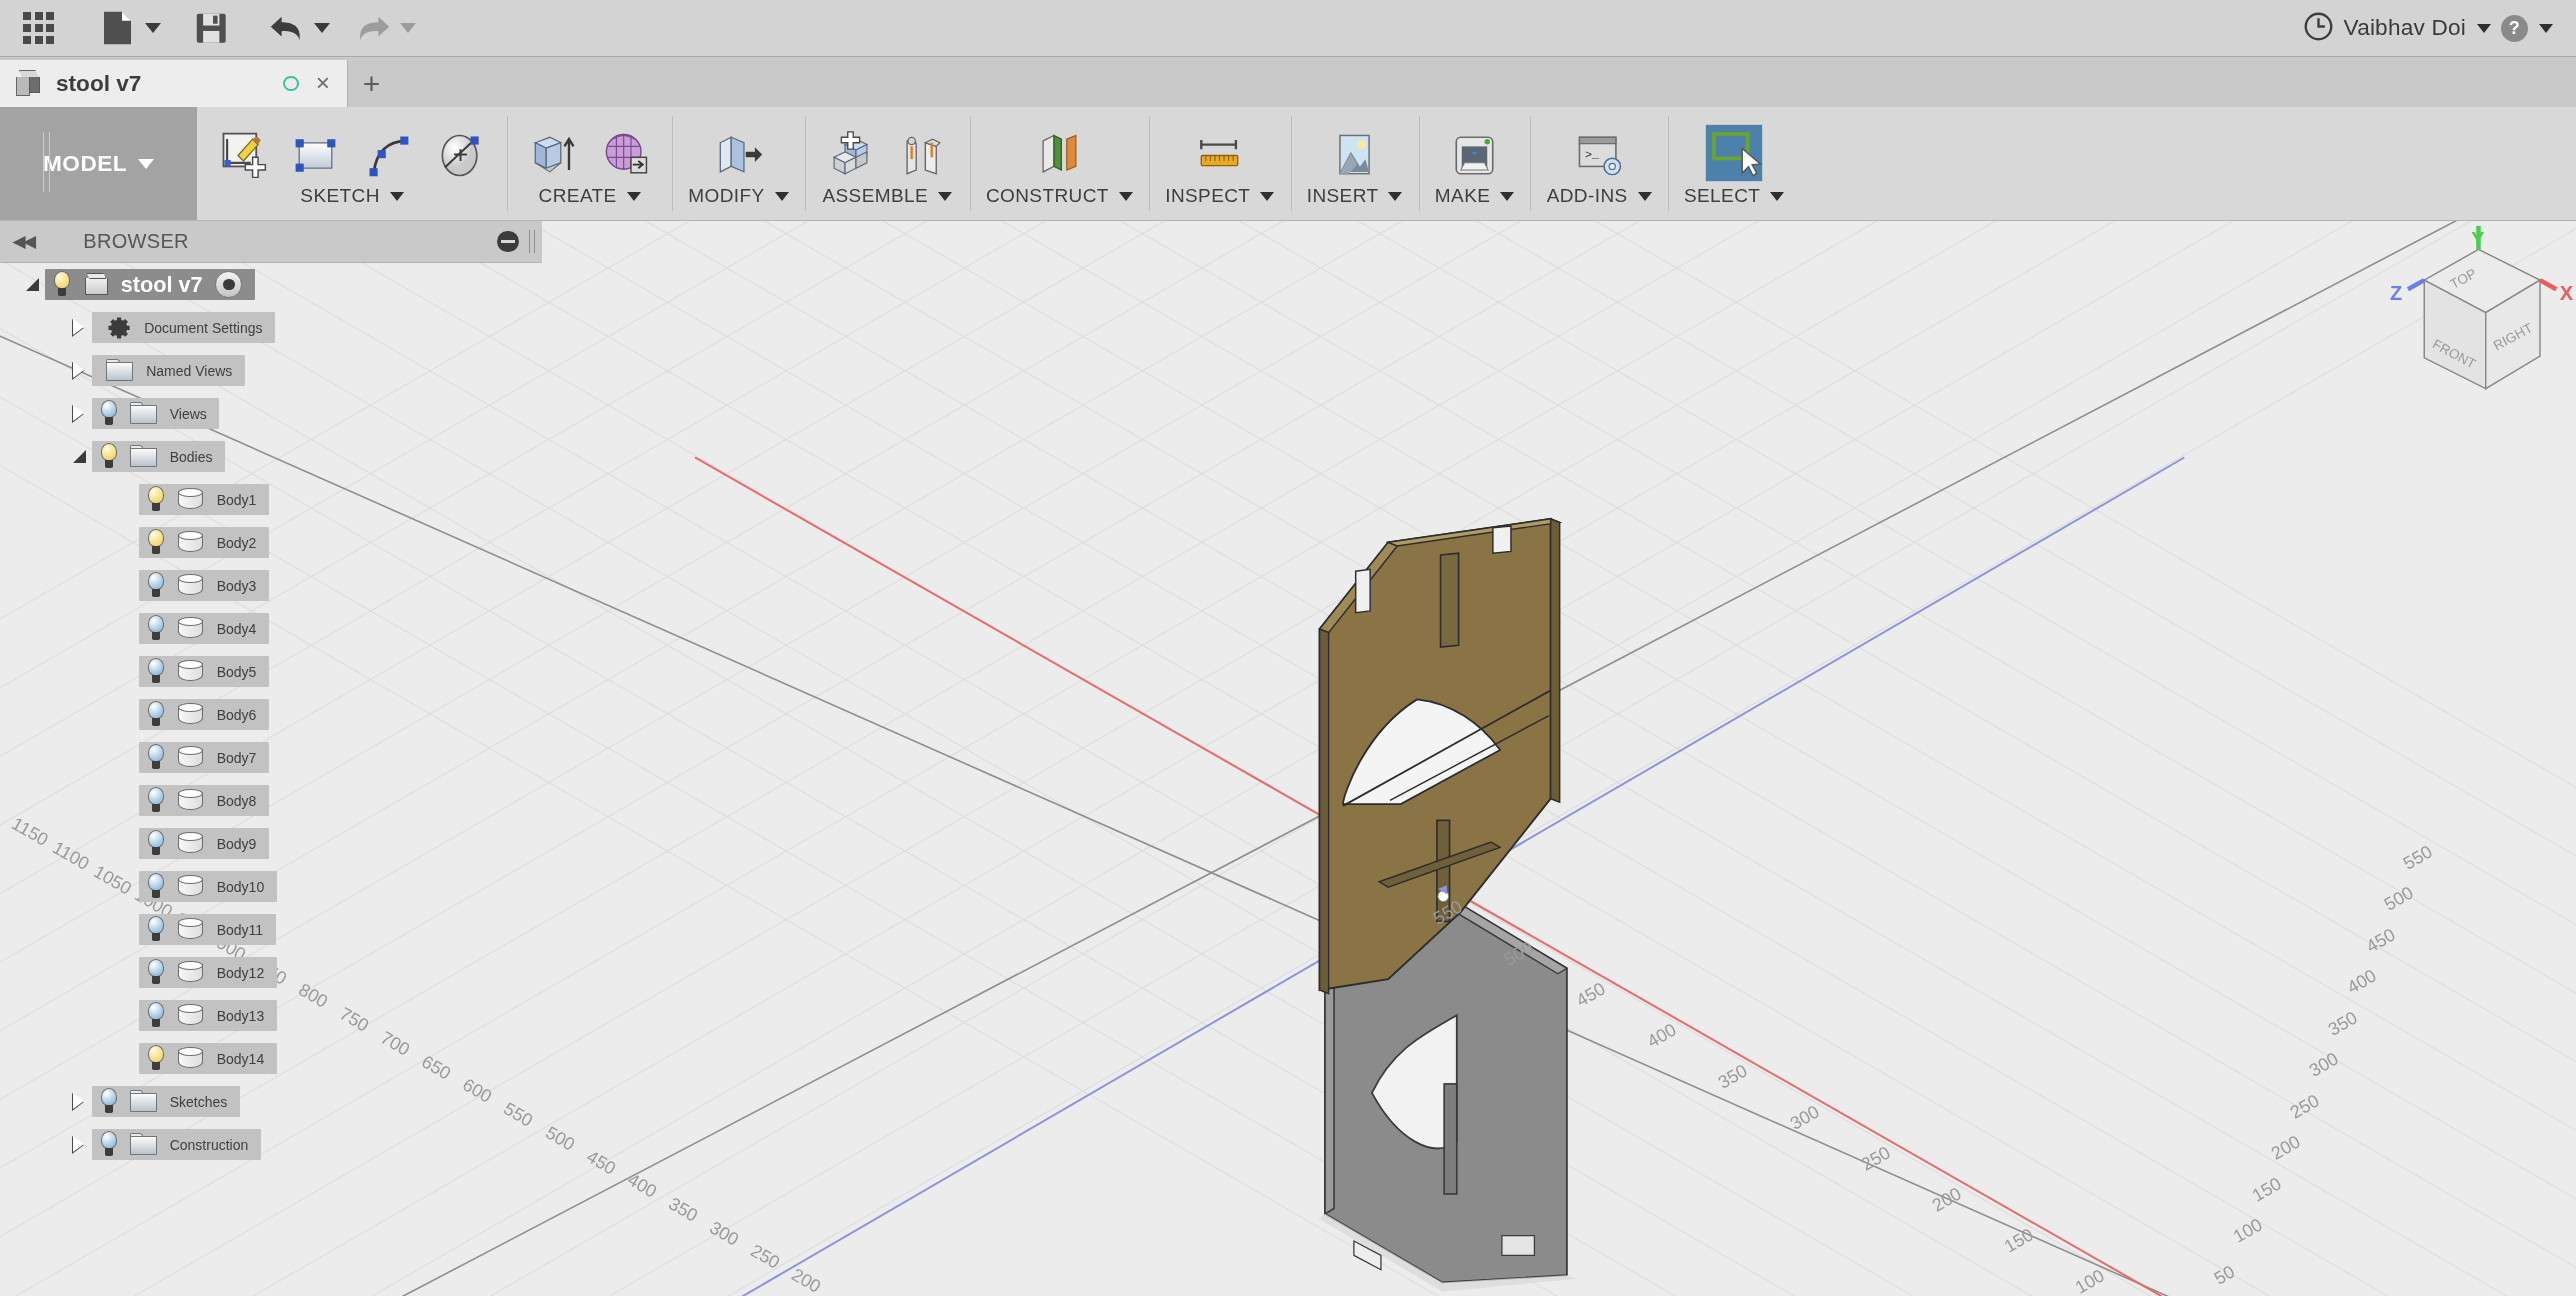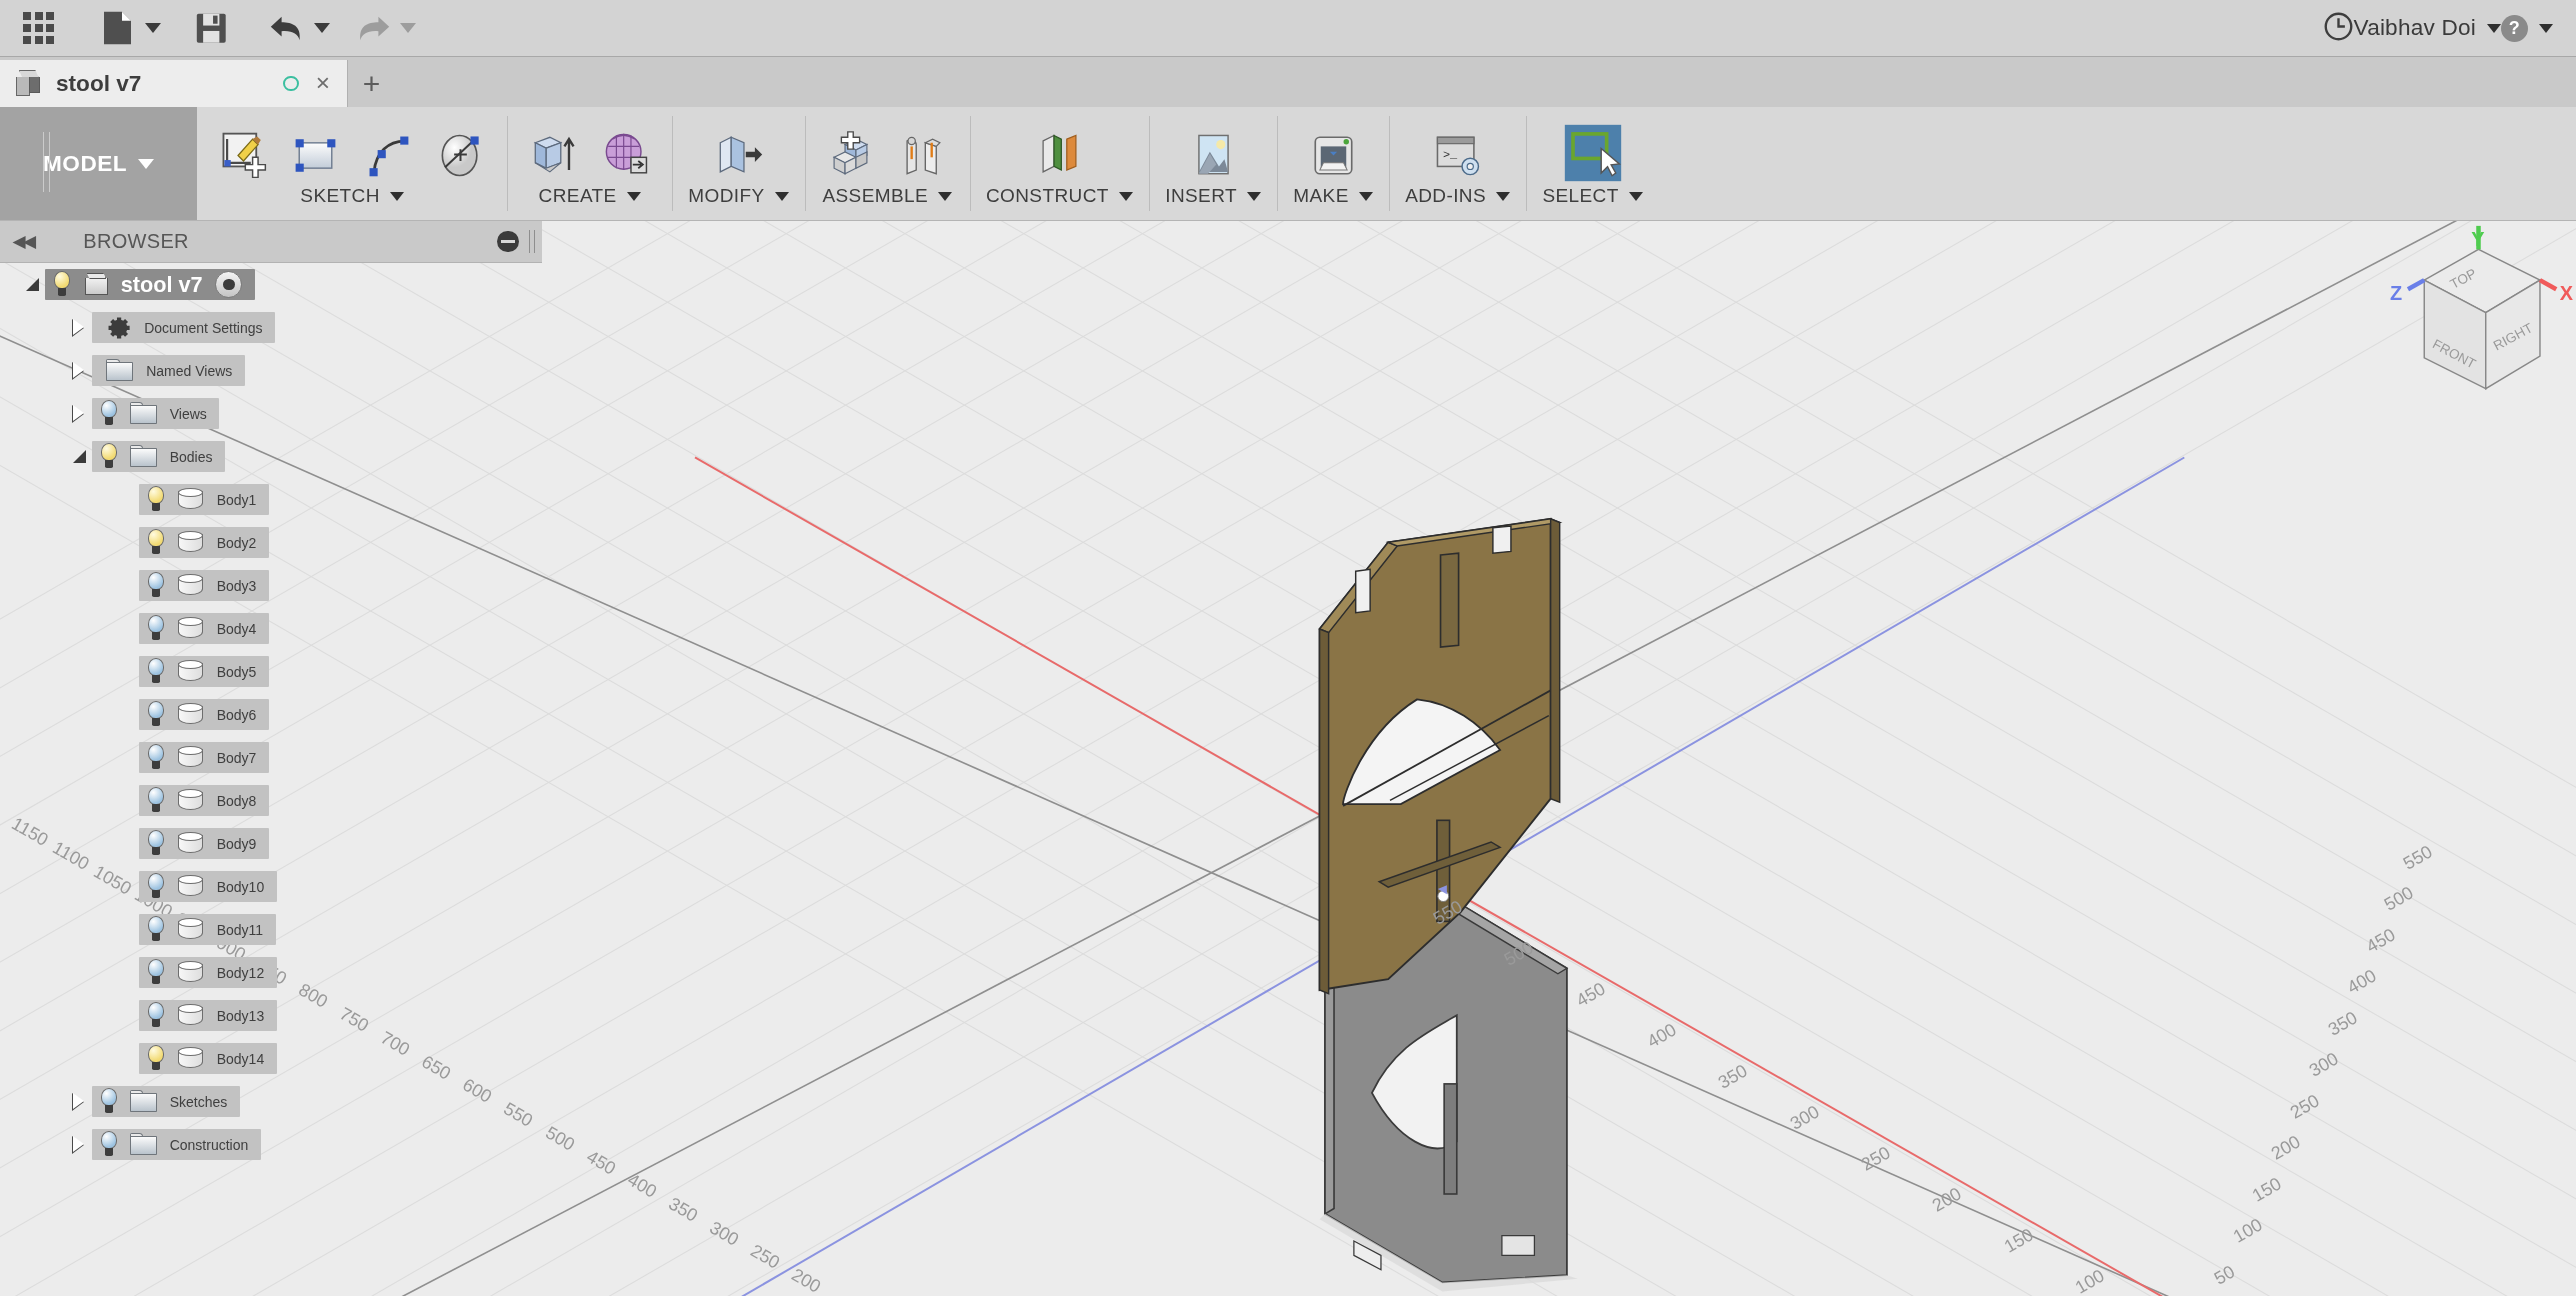--- a/index.html
+++ b/index.html
@@ -11,21 +11,21 @@
   }
   #app{ position:relative; width:2576px; height:1296px; }
 
   
   .qat{
     position:absolute; left:0; top:0; width:2576px; height:57px;
     background:#d3d3d3; border-bottom:0.9px solid #a8a8a8;
     display:flex; align-items:center;
   }
   .qat-left{ display:flex; align-items:center; padding-left:12.6px; gap:3.6px; }
-  .qat-right{ margin-left:auto; display:flex; align-items:center; gap:0; padding-right:23.5px; }
+  .qat-right{ margin-left:auto; display:flex; align-items:center; gap:10px; padding-right:23.5px; }
   .qbtn{
     width:52px; height:47px; display:flex; align-items:center; justify-content:center;
     cursor:pointer;
   }
   .qgroup{ display:flex; align-items:center; }
   .caret{
     width:0;height:0;border-left:8.1px solid transparent;border-right:8.1px solid transparent;
     border-top:10px solid #3b3b3b; margin-left:1.8px; cursor:pointer;
   }
   .caret-sm{
@@ -548,20 +548,43 @@
             <polygon points="36,10 46,6 46,40 36,44" fill="#dd8a3c" stroke="#a05f20" stroke-width="1.4"></polygon>
           </svg>
         </div>
       </div>
       <div class="grp-lbl">
           <span>CONSTRUCT</span>
           <span class="caret-sm"></span>
         </div>
     </div>
 
+    <div class="grp">
+      <div class="grp-icons">
+        <div class="tool">
+          <svg width="51" height="51" viewBox="0 0 56 56">
+            <path d="M8,16 H46 M8,11 V21 M46,11 V21" fill="none" stroke="#4a4a4a" stroke-width="2.6"></path>
+            <rect x="8" y="28" width="40" height="11" rx="1" fill="#e9ab27" stroke="#8a6308" stroke-width="1.4"></rect>
+            <g stroke="#8a6308" stroke-width="1.2">
+              <line x1="13" y1="28" x2="13" y2="34"></line>
+                <line x1="18" y1="28" x2="18" y2="34"></line>
+              <line x1="23" y1="28" x2="23" y2="34"></line>
+                <line x1="28" y1="28" x2="28" y2="34"></line>
+              <line x1="33" y1="28" x2="33" y2="34"></line>
+                <line x1="38" y1="28" x2="38" y2="34"></line>
+              <line x1="43" y1="28" x2="43" y2="34"></line>
+            </g>
+          </svg>
+        </div>
+      </div>
+      <div class="grp-lbl">
+          <span>INSPECT</span>
+          <span class="caret-sm"></span>
+        </div>
+    </div>
 
     <div class="grp">
       <div class="grp-icons">
         <div class="tool">
           <svg width="51" height="51" viewBox="0 0 56 56">
             <rect x="12" y="6" width="32" height="42" fill="#cfe4f3" stroke="#6f6f6f" stroke-width="1.6"></rect>
             <circle cx="36" cy="16" r="5" fill="#f5e9a8"></circle>
             <polygon points="12,46 24,24 34,40 40,32 44,46" fill="#7c8998"></polygon>
             <polygon points="12,48 24,26 31,38 22,48" fill="#9aa6b4"></polygon>
           </svg>

